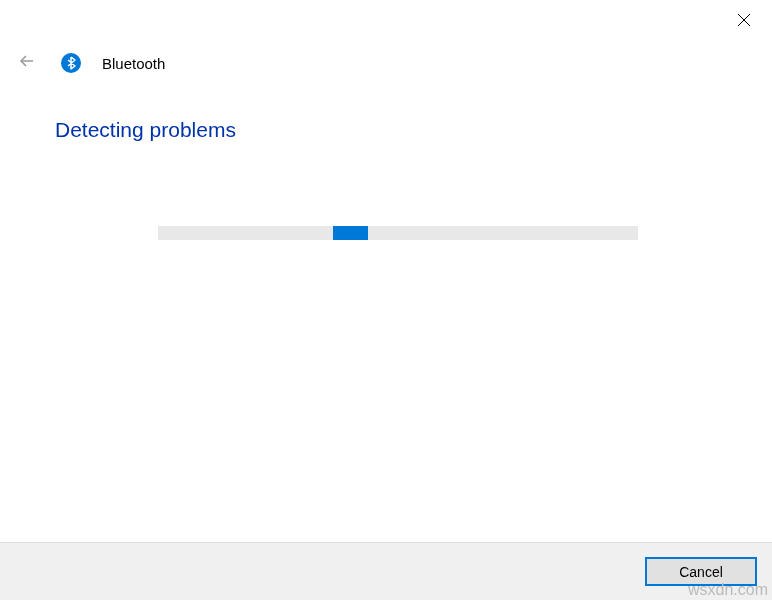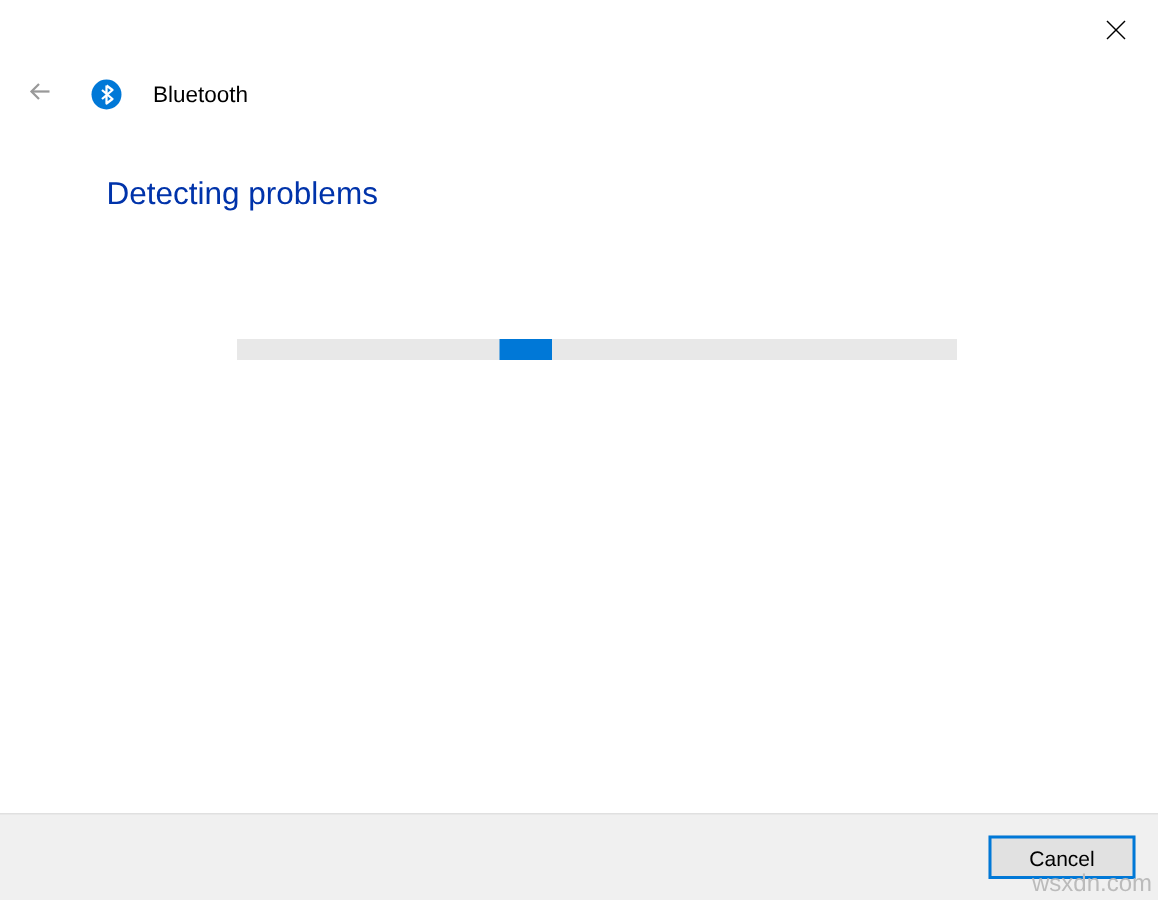--- a/index.html
+++ b/index.html
@@ -69,21 +69,20 @@
       color: #000000;
       font-weight: 400;
     }
     .heading {
       position: absolute;
       top: 118px;
       left: 55px;
       font-size: 21px;
       color: #0033aa;
       font-weight: 400;
-      margin-left: 16px;
     }
     .progress-area {
       position: absolute;
       top: 226px;
       left: 158px;
       width: 480px;
       height: 14px;
       background: #e8e8e8;
     }
     .progress-fill {
@@ -101,21 +100,21 @@
       right: 0;
       height: 58px;
       background: #f0f0f0;
       border-top: 1px solid #e0e0e0;
       display: flex;
       align-items: center;
       justify-content: flex-end;
       padding-right: 15px;
     }
     .cancel-btn {
-      width: 98px;
+      width: 112px;
       height: 29px;
       background: #e1e1e1;
       border: 2px solid #0078d7;
       font-size: 14px;
       font-family: inherit;
       cursor: pointer;
       color: #000000;
     }
     .watermark {
       position: absolute;

